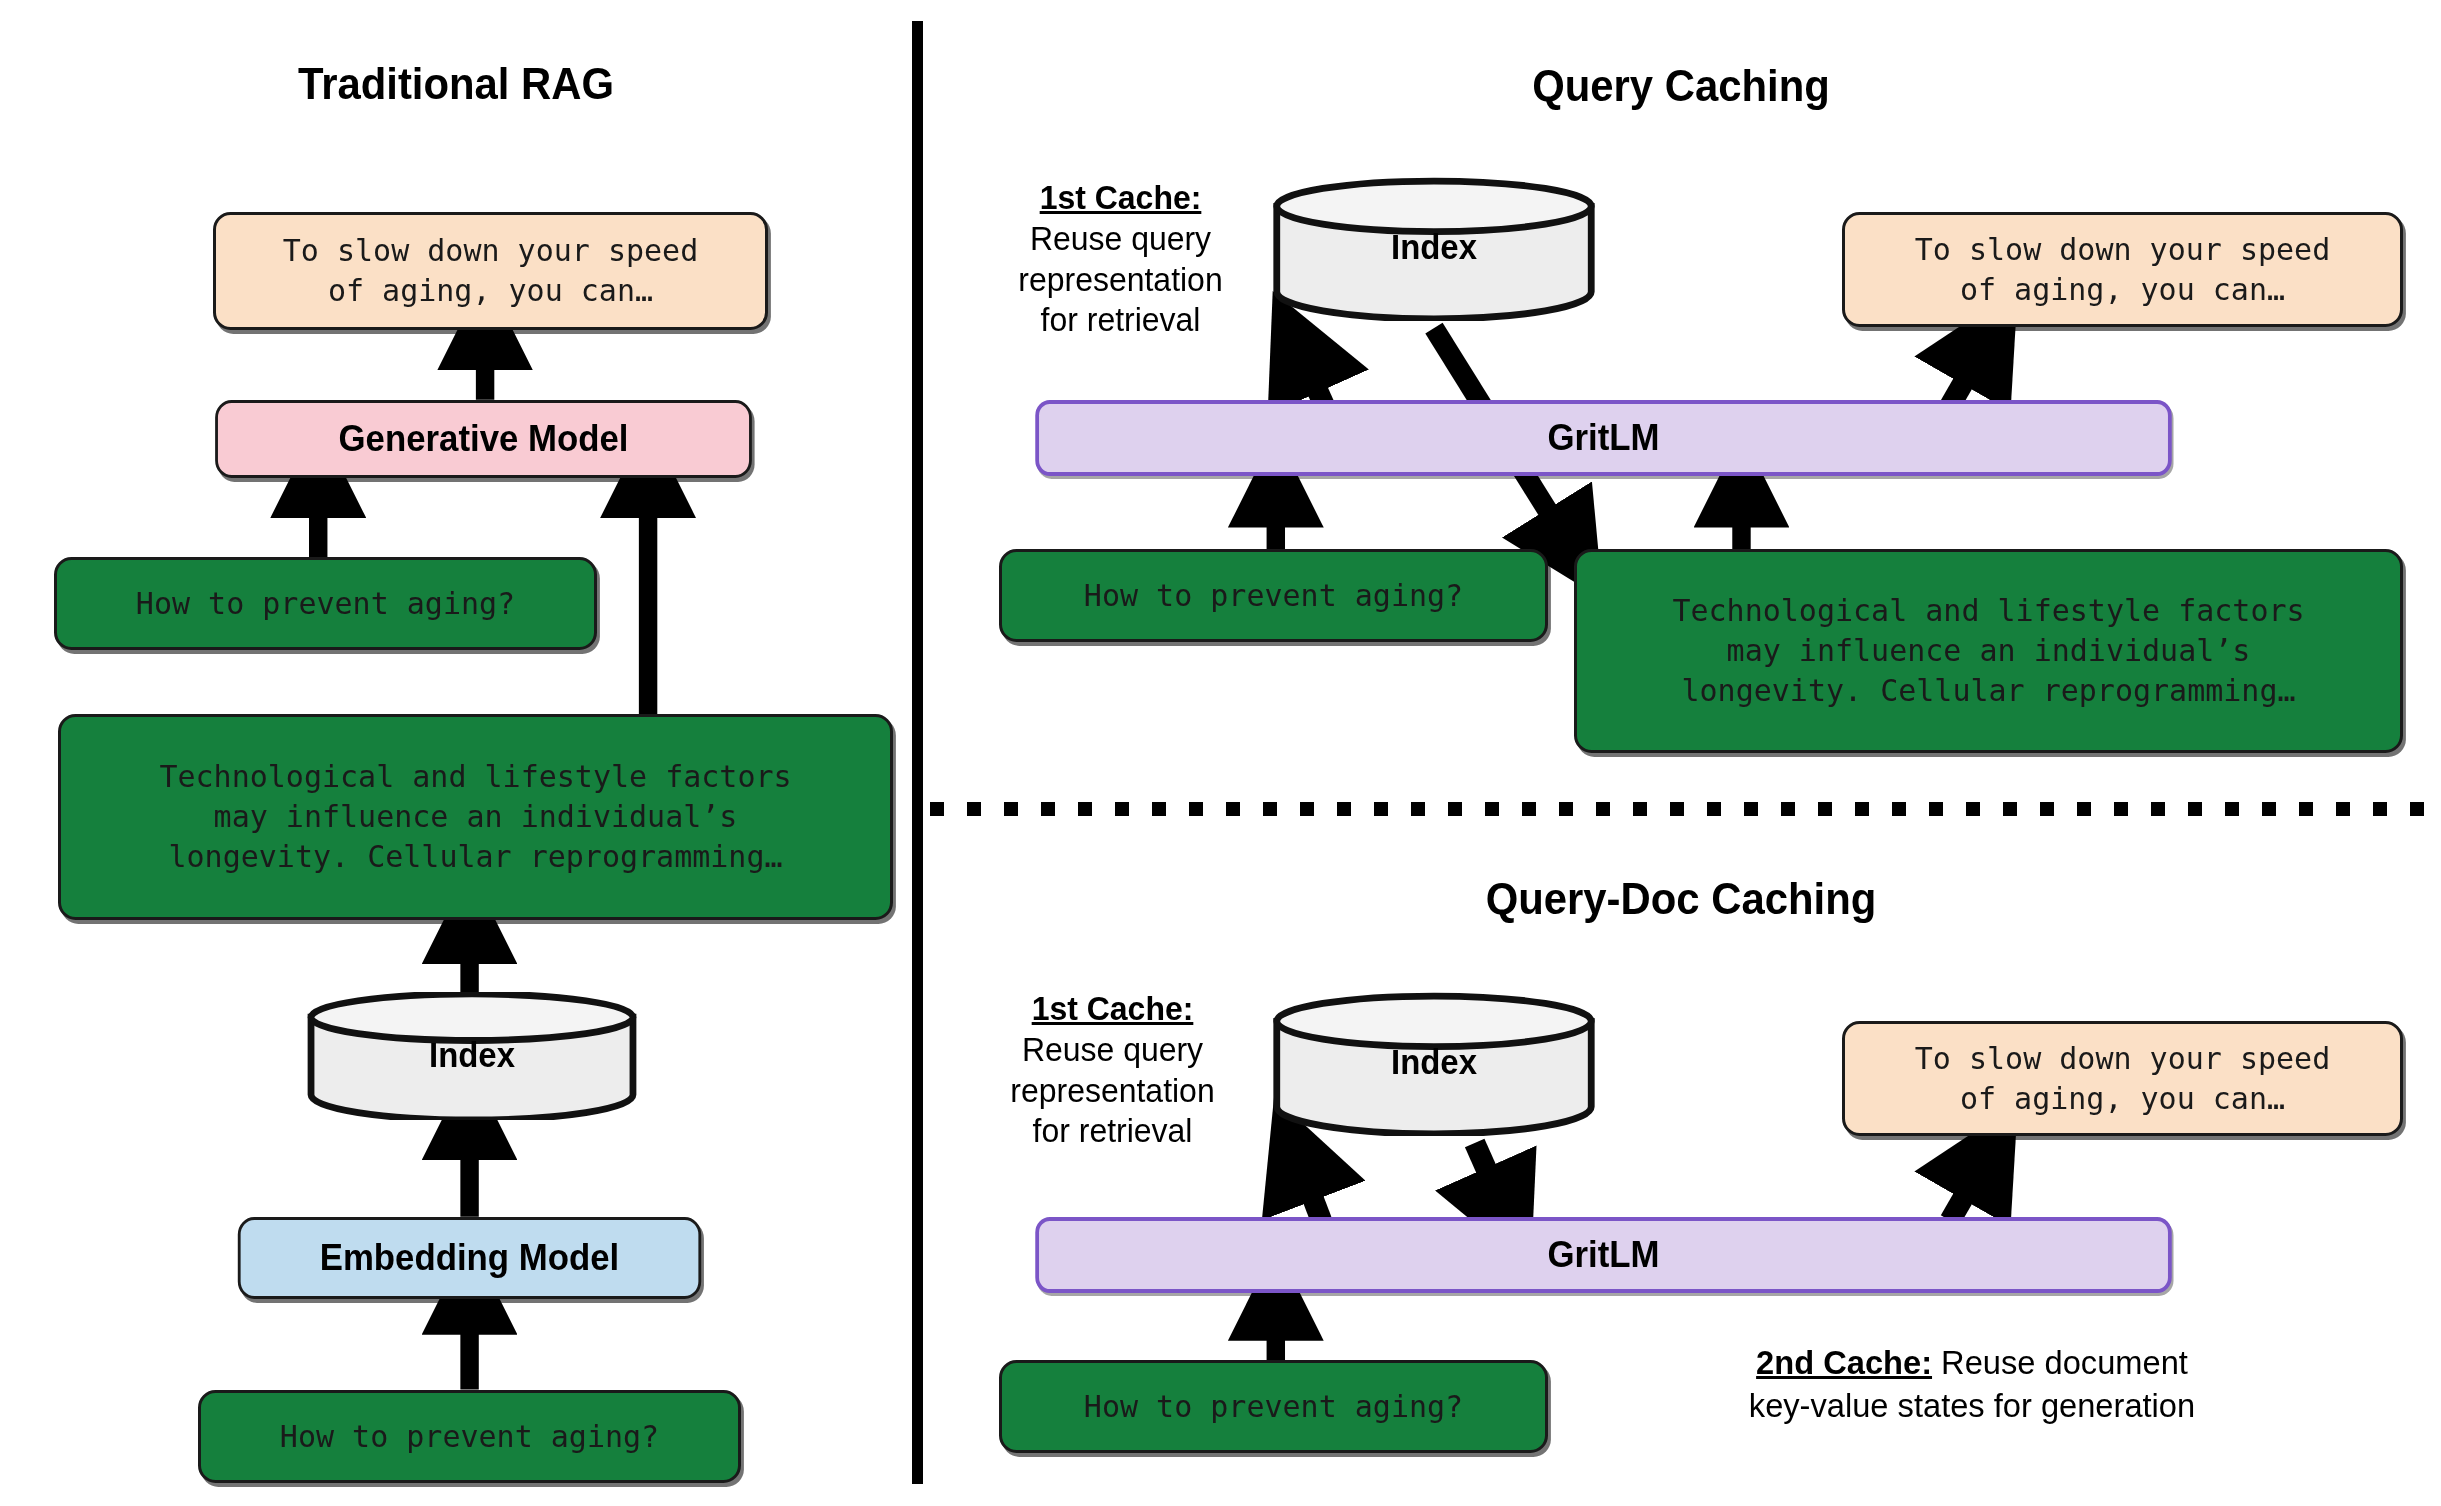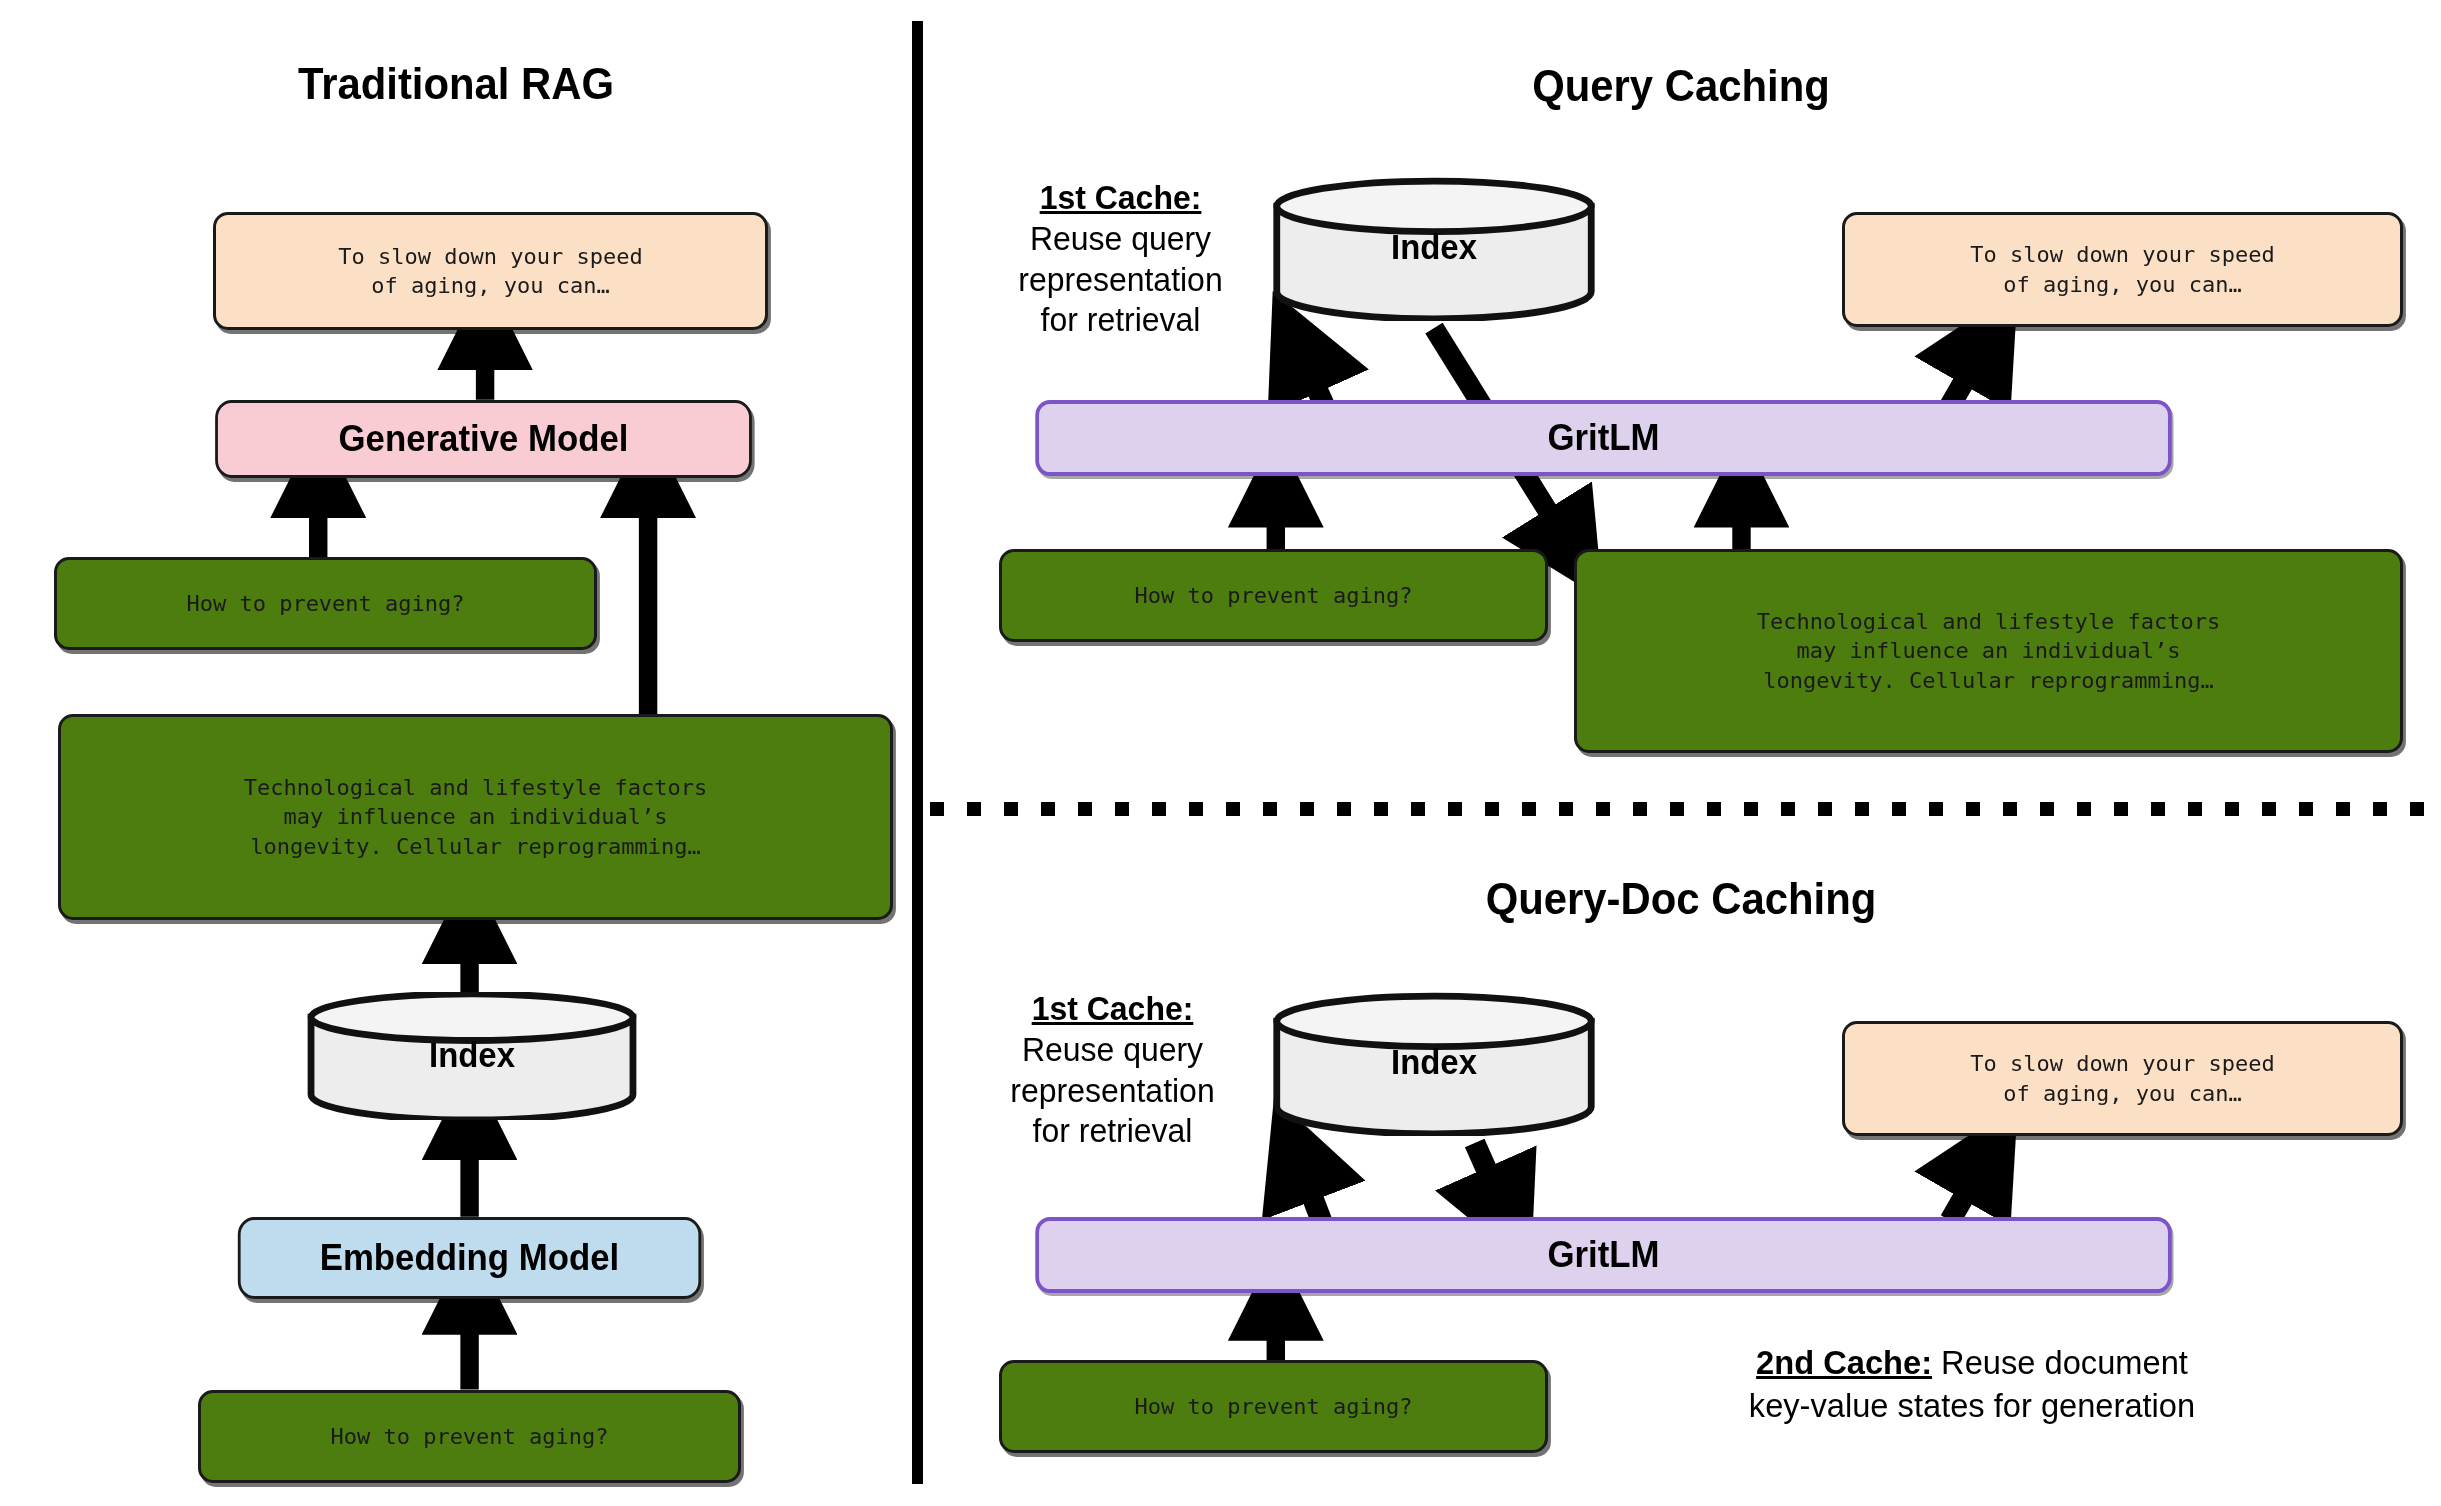--- a/index.html
+++ b/index.html
@@ -20,30 +20,29 @@
 
   
   .box{
     border:3.9px solid #1a1a1a;border-radius:17.5px;
     display:flex;align-items:center;justify-content:center;
     text-align:center;
     box-shadow:2.9px 3.9px 0 rgba(0,0,0,0.55);
   }
   .box-mono{
     font-family:"DejaVu Sans Mono","Liberation Mono",monospace;
-    font-size:22px;color:#1a1a1a;line-height:1.33;letter-spacing:0px;
+    font-size:30px;color:#1a1a1a;line-height:1.33;letter-spacing:0px;
     white-space:pre-line;
-    border-radius:15px;
   }
   .box-sans{
     font-family:"Liberation Sans", sans-serif;
     font-weight:bold;font-size:37px;color:#000;
     transform:scaleX(0.94);
   }
-  .yellow{background:#4d7c0f;}
+  .yellow{background:#15803d;}
   .peach {background:#FBE0C6;}
   .pink  {background:#F9CBD3;}
   .blue  {background:#BFDCEF;}
   .purple{background:#DED1EE;border:4.9px solid #7B55C7;border-radius:15.5px;
           box-shadow:1.9px 2.9px 0 rgba(0,0,0,0.35);}
 
   
   .cyl{position:absolute;}
   .cyl svg{display:block;}
   .cyl-label{

